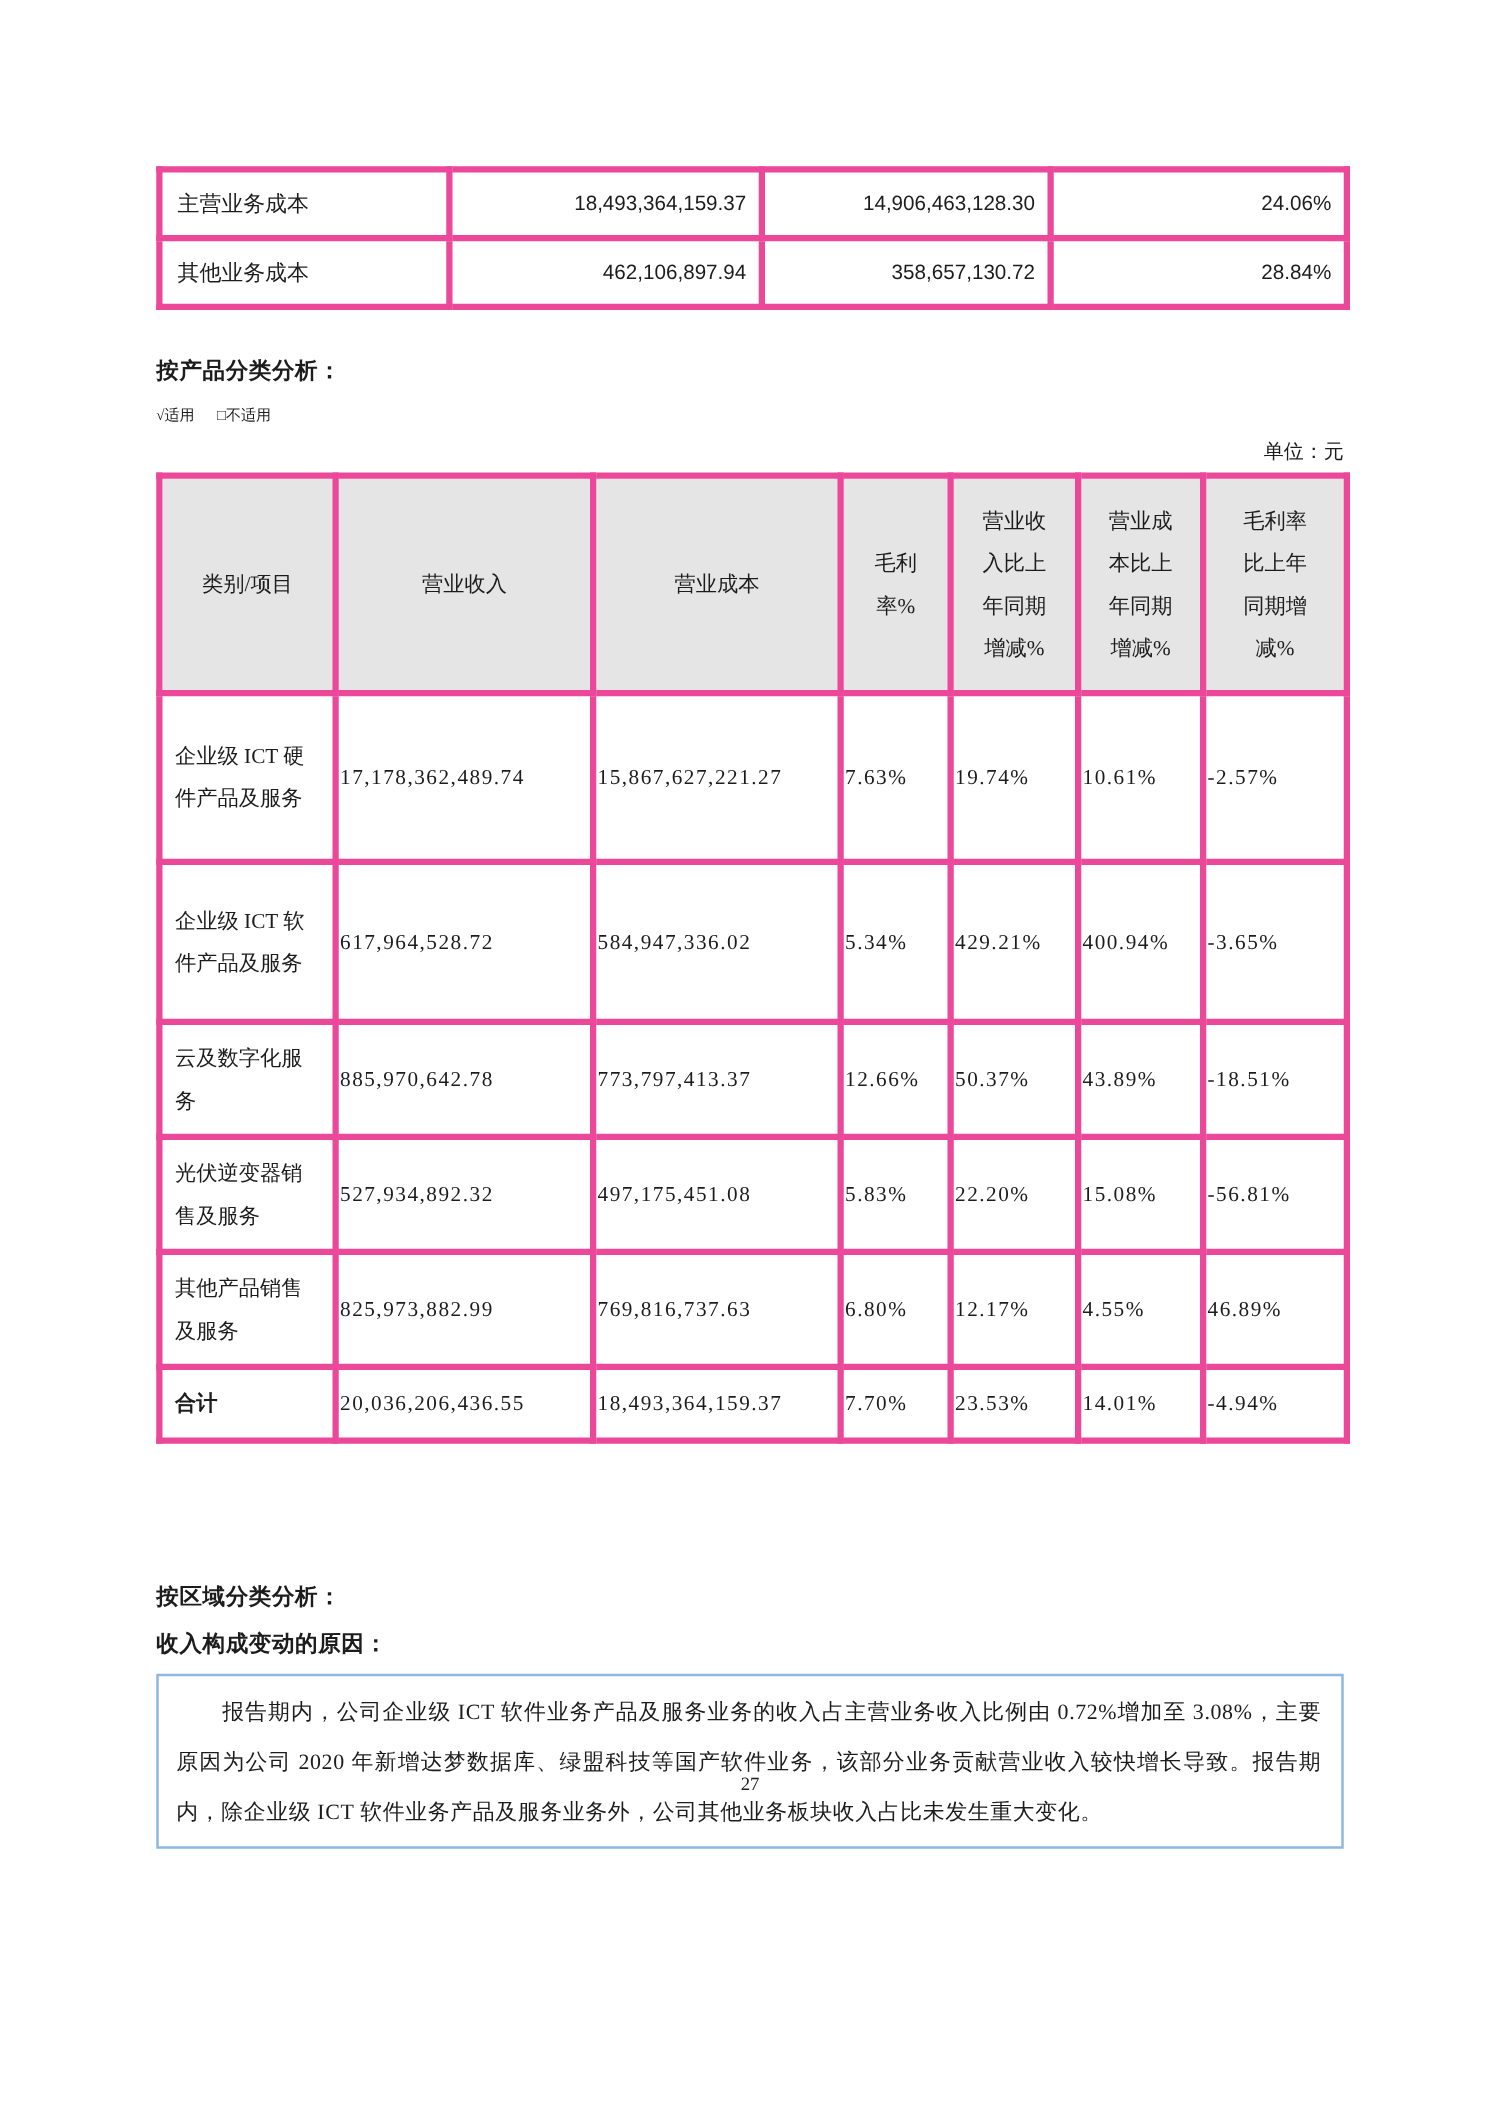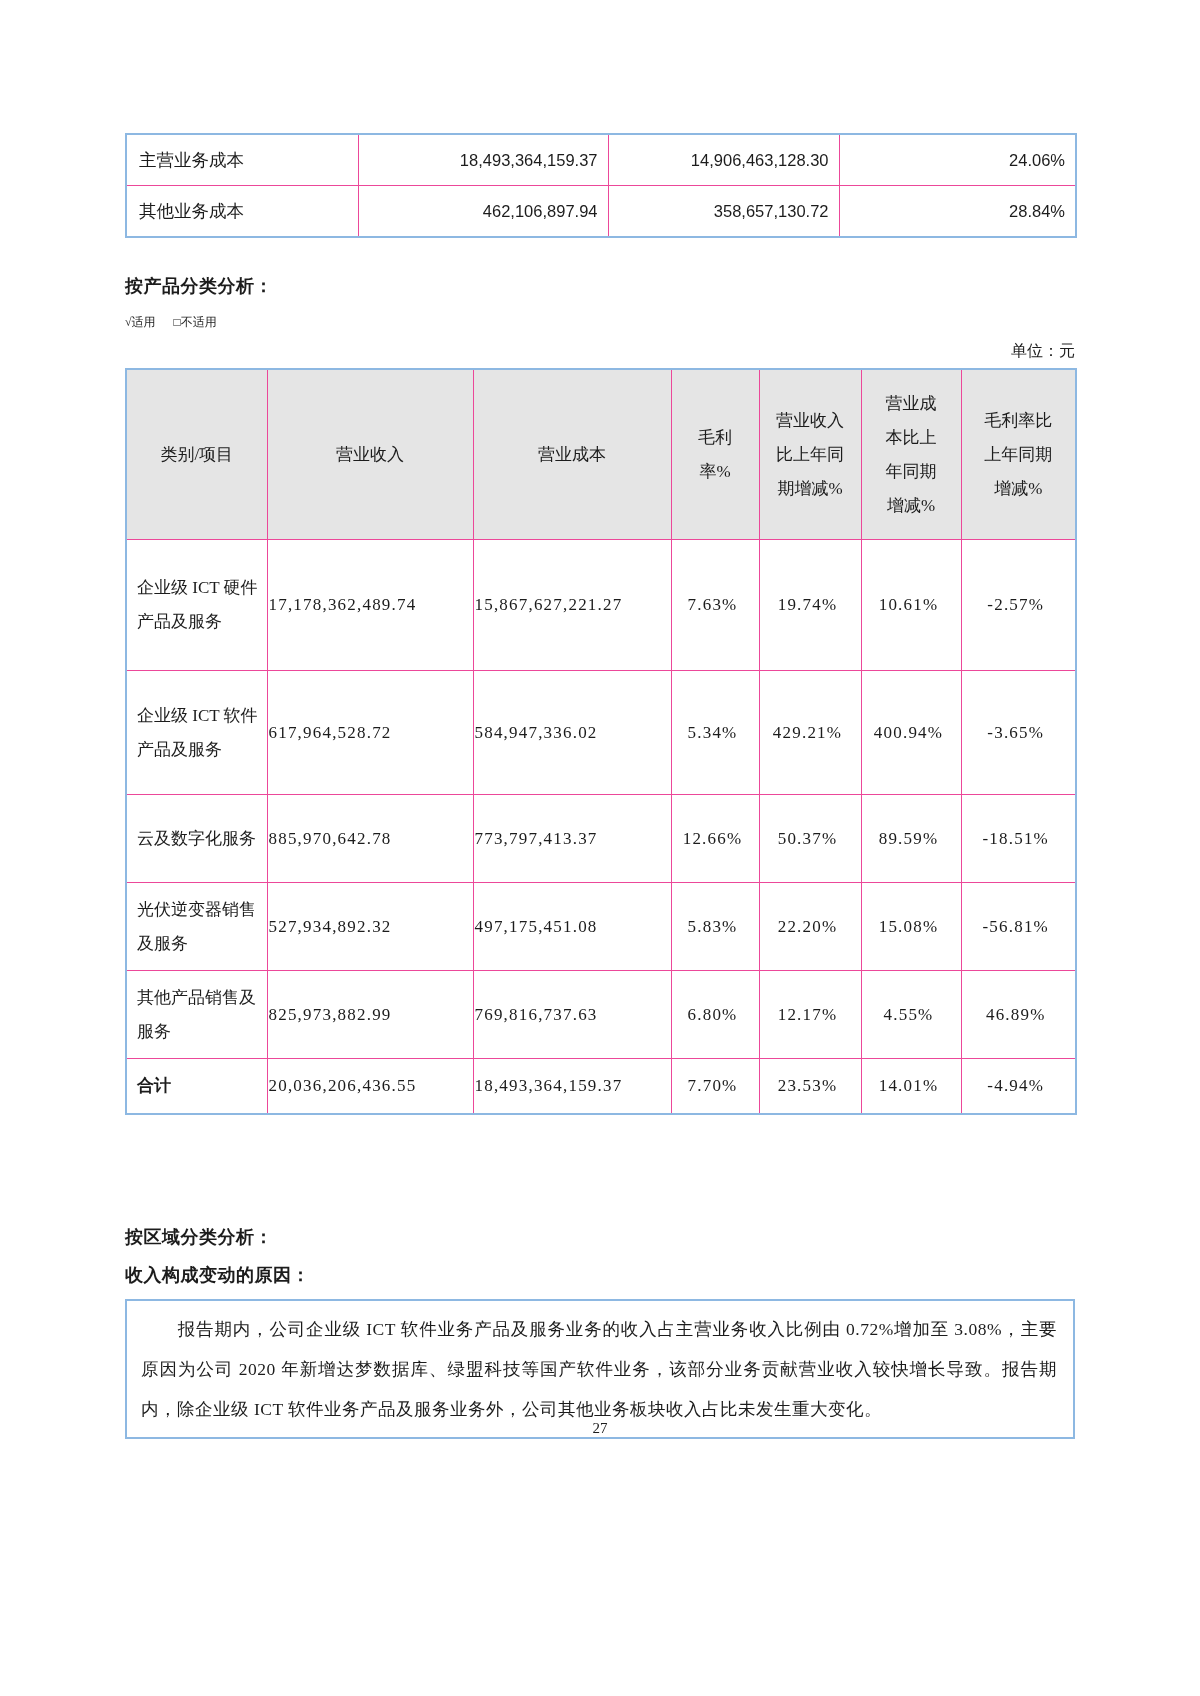--- a/index.html
+++ b/index.html
@@ -5,21 +5,21 @@
   html,body{margin:0;padding:0;background:#ffffff;}
   body{
     width:1200px;height:1696px;position:relative;
     font-family:"Liberation Serif","DejaVu Serif",serif;
     color:#1c1c1c;
   }
   .content{width:950px;margin-left:125px;}
 
   table{border-collapse:collapse;table-layout:fixed;width:950px;}
   table{border:2px solid #8db8e2;}
-  td,th{border:1px solid #ec4899;font-weight:normal;vertical-align:middle;
+  td,th{border:5px solid #ec4899;font-weight:normal;vertical-align:middle;
         overflow:hidden;font-size:17px;}
 
   
   .cost-table{margin-top:133px;}
   .cost-table td{height:48px;}
   .cost-table .lbl{text-align:left;padding-left:12px;font-size:17.5px;}
   .cost-table .num{
     text-align:right;padding-right:10px;
     font-family:"Liberation Sans","DejaVu Sans",sans-serif;font-size:16.5px;
   }
@@ -42,21 +42,21 @@
   .product-table th.th-margin{padding:0 21px;}
   .product-table th.th-ryoy,.product-table th.th-cyoy{padding:0 16px;}
   .product-table th.th-myoy{padding:12px 22px;}
   .product-table td.cat{
     text-align:left;padding:6px 8px 6px 10px;line-height:34px;font-size:17px;
   }
   .product-table td.money{
     padding-right:10px;letter-spacing:1.2px;font-size:17px;
   }
   .product-table td.pct{
-    text-align:center;padding-right:6px;letter-spacing:1.2px;font-size:17px;
+    text-align:left;padding-right:6px;letter-spacing:1.2px;font-size:17px;
   }
   tr.h1 td{height:118px;}
   tr.h2 td{height:111px;}
   tr.h3 td{height:75px;}
   tr.ht td{height:42px;}
   tr.ht td.cat{font-family:"Liberation Sans","DejaVu Sans",sans-serif;font-weight:bold;}
 
   .region-heading{margin-top:110px;}
   .reason-heading{margin-top:14px;}
   .reason-box{
@@ -147,21 +147,21 @@
         <td class="pct">429.21%</td>
         <td class="pct">400.94%</td>
         <td class="pct">-3.65%</td>
       </tr>
       <tr class="h3">
         <td class="cat">云及数字化服务</td>
         <td class="money">885,970,642.78</td>
         <td class="money">773,797,413.37</td>
         <td class="pct">12.66%</td>
         <td class="pct">50.37%</td>
-        <td class="pct">89.59%</td>
+        <td class="pct">43.89%</td>
         <td class="pct">-18.51%</td>
       </tr>
       <tr class="h3">
         <td class="cat">光伏逆变器销售及服务</td>
         <td class="money">527,934,892.32</td>
         <td class="money">497,175,451.08</td>
         <td class="pct">5.83%</td>
         <td class="pct">22.20%</td>
         <td class="pct">15.08%</td>
         <td class="pct">-56.81%</td>

